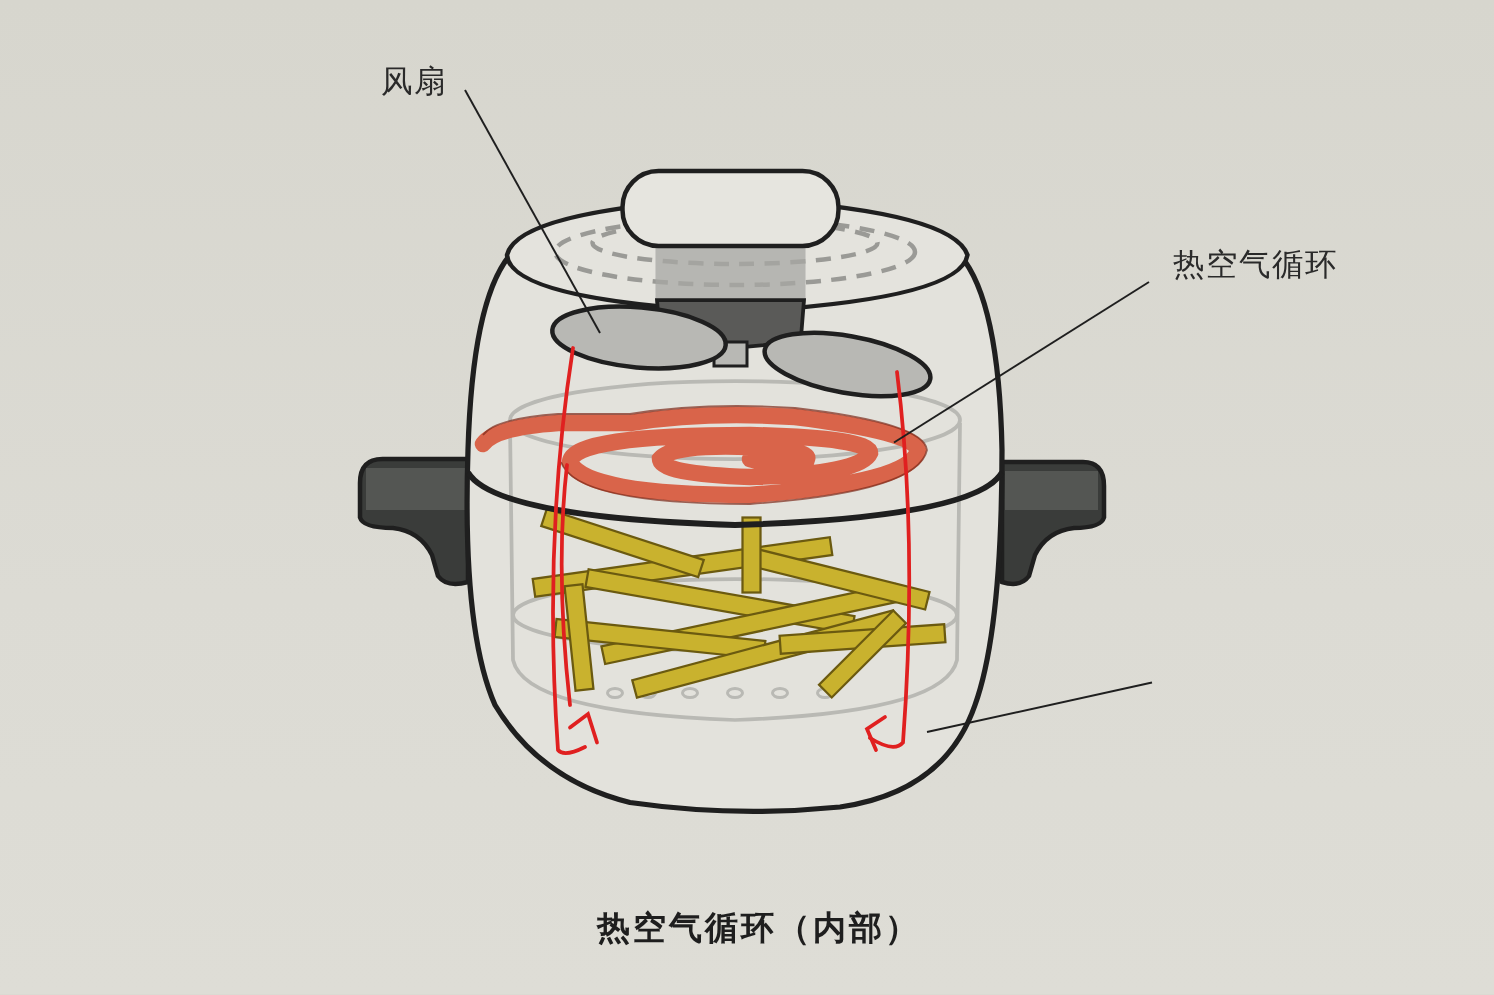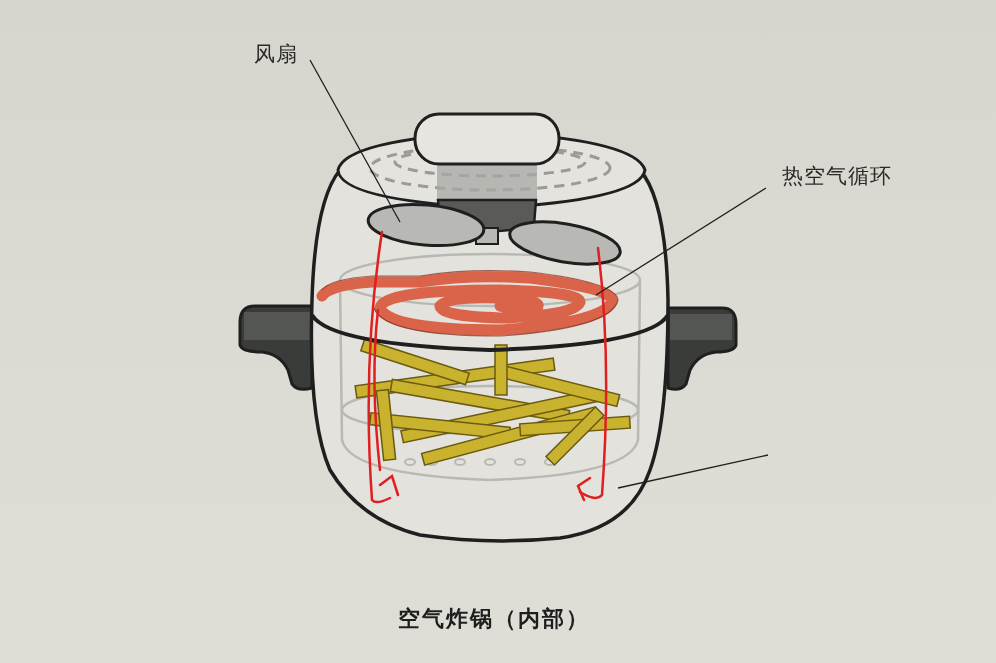--- a/index.html
+++ b/index.html
@@ -90,14 +90,14 @@
       <path d="M590,478 L578,486 L584,500"></path>
     </g>
 
     <line x1="310" y1="60" x2="400" y2="222" stroke="#1f1f1f" stroke-width="1.3"></line>
     <line x1="766" y1="188" x2="596" y2="295" stroke="#1f1f1f" stroke-width="1.3"></line>
     <line x1="768" y1="455" x2="618" y2="488" stroke="#1f1f1f" stroke-width="1.3"></line>
   </svg>
 
   <div class="label" style="left:254px;top:40px;">风扇</div>
   <div class="label" style="left:782px;top:162px;">热空气循环</div>
-  <div class="caption" style="left:398px;top:604px;">空气炸锅（内部）</div>
+  <div class="caption" style="left:398px;top:604px;">热空气循环（内部）</div>
 </div>
 
 </body></html>

